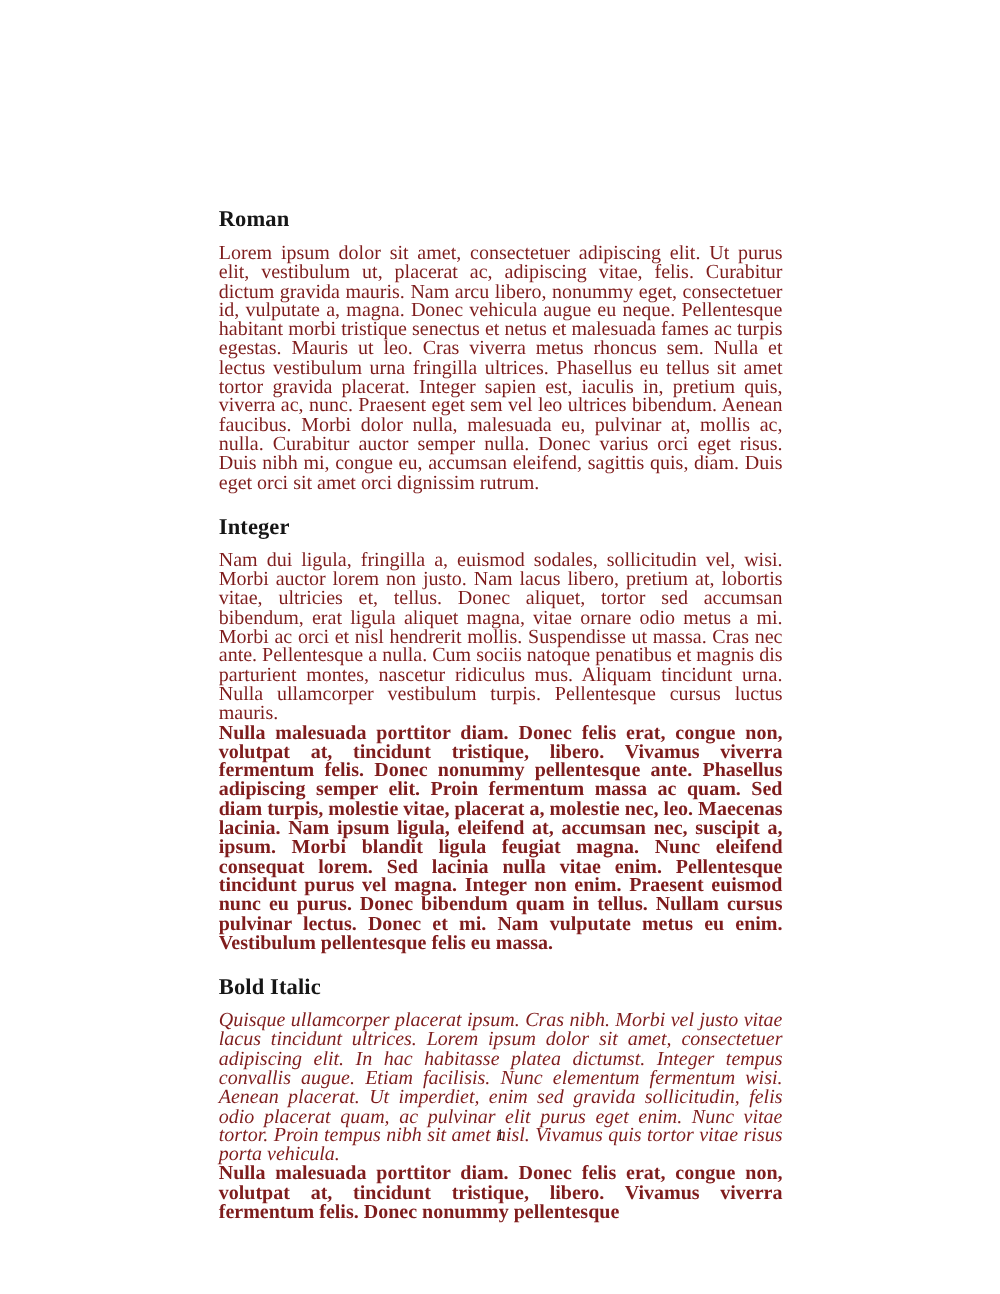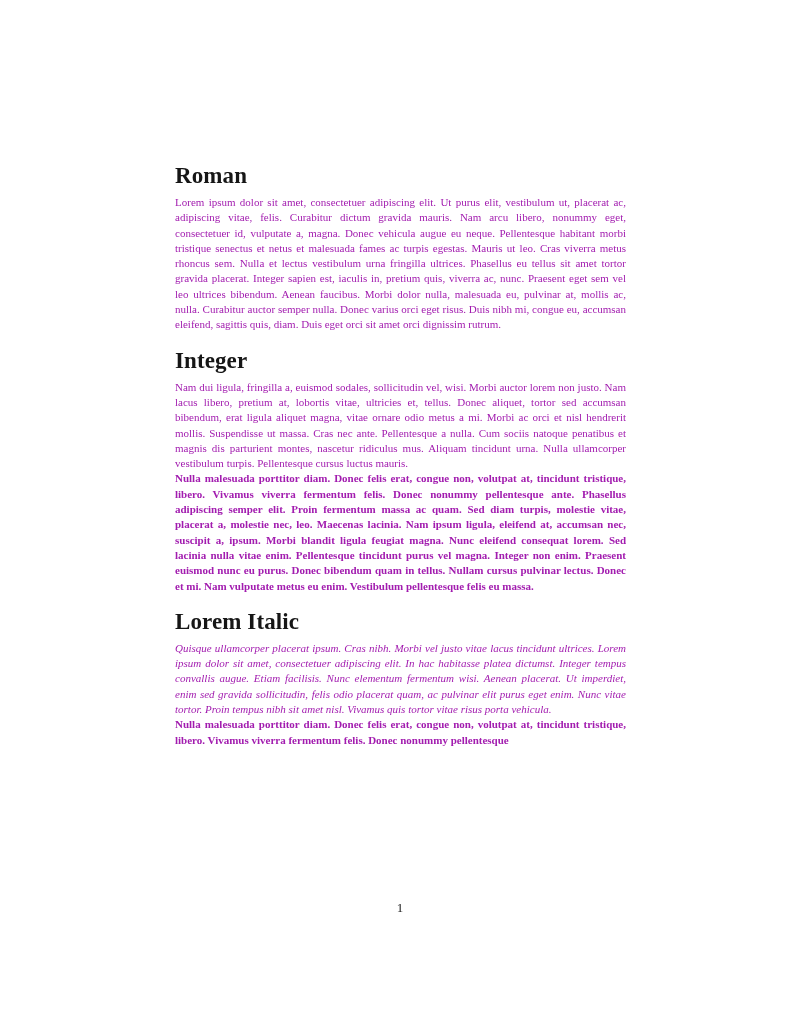--- a/index.html
+++ b/index.html
@@ -23,34 +23,34 @@
   .content {
     position: absolute;
     left: 175px;
     top: 0;
     width: 451px;
     padding-top: 148px;
     box-sizing: content-box;
   }
   .sec h2 {
     font-family: "Liberation Serif", serif;
-    font-size: 23px;
+    font-size: 18px;
     line-height: 21px;
     font-weight: 700;
     font-style: normal;
     margin: 17px 0 9px 0;
     color: #161616;
     letter-spacing: 0.1px;
   }
   .sec p {
-    font-size: 11px;
+    font-size: 16px;
     line-height: 15.3px;
     margin: 0;
     text-align: justify;
-    color: #a21caf;
+    color: #7f1d1d;
   }
   .sec.italic p {
   }
   .sec.bold p {
     font-weight: 700;
   }
   .sec.bold-italic p {
     font-weight: 400;
     font-style: italic;
   }
@@ -82,21 +82,21 @@
     <section class="sec italic">
       <h2>Integer</h2>
       <p>Nam dui ligula, fringilla a, euismod sodales, sollicitudin vel, wisi. Morbi auctor lorem non justo. Nam lacus libero, pretium at, lobortis vitae, ultricies et, tellus. Donec aliquet, tortor sed accumsan bibendum, erat ligula aliquet magna, vitae ornare odio metus a mi. Morbi ac orci et nisl hendrerit mollis. Suspendisse ut massa. Cras nec ante. Pellentesque a nulla. Cum sociis natoque penatibus et magnis dis parturient montes, nascetur ridiculus mus. Aliquam tincidunt urna. Nulla ullamcorper vestibulum turpis. Pellentesque cursus luctus mauris.</p>
     </section>
 
     <section class="sec bold">
       <p>Nulla malesuada porttitor diam. Donec felis erat, congue non, volutpat at, tincidunt tristique, libero. Vivamus viverra fermentum felis. Donec nonummy pellentesque ante. Phasellus adipiscing semper elit. Proin fermentum massa ac quam. Sed diam turpis, molestie vitae, placerat a, molestie nec, leo. Maecenas lacinia. Nam ipsum ligula, eleifend at, accumsan nec, suscipit a, ipsum. Morbi blandit ligula feugiat magna. Nunc eleifend consequat lorem. Sed lacinia nulla vitae enim. Pellentesque tincidunt purus vel magna. Integer non enim. Praesent euismod nunc eu purus. Donec bibendum quam in tellus. Nullam cursus pulvinar lectus. Donec et mi. Nam vulputate metus eu enim. Vestibulum pellentesque felis eu massa.</p>
     </section>
 
     <section class="sec bold-italic">
-      <h2>Lorem Italic</h2>
+      <h2>Bold Italic</h2>
       <p>Quisque ullamcorper placerat ipsum. Cras nibh. Morbi vel justo vitae lacus tincidunt ultrices. Lorem ipsum dolor sit amet, consectetuer adipiscing elit. In hac habitasse platea dictumst. Integer tempus convallis augue. Etiam facilisis. Nunc elementum fermentum wisi. Aenean placerat. Ut imperdiet, enim sed gravida sollicitudin, felis odio placerat quam, ac pulvinar elit purus eget enim. Nunc vitae tortor. Proin tempus nibh sit amet nisl. Vivamus quis tortor vitae risus porta vehicula.</p>
     </section>
 
     <section class="sec semibold">
       <p>Nulla malesuada porttitor diam. Donec felis erat, congue non, volutpat at, tincidunt tristique, libero. Vivamus viverra fermentum felis. Donec nonummy pellentesque</p>
     </section>
 
   </div>
 
   <div class="folio">1</div>

